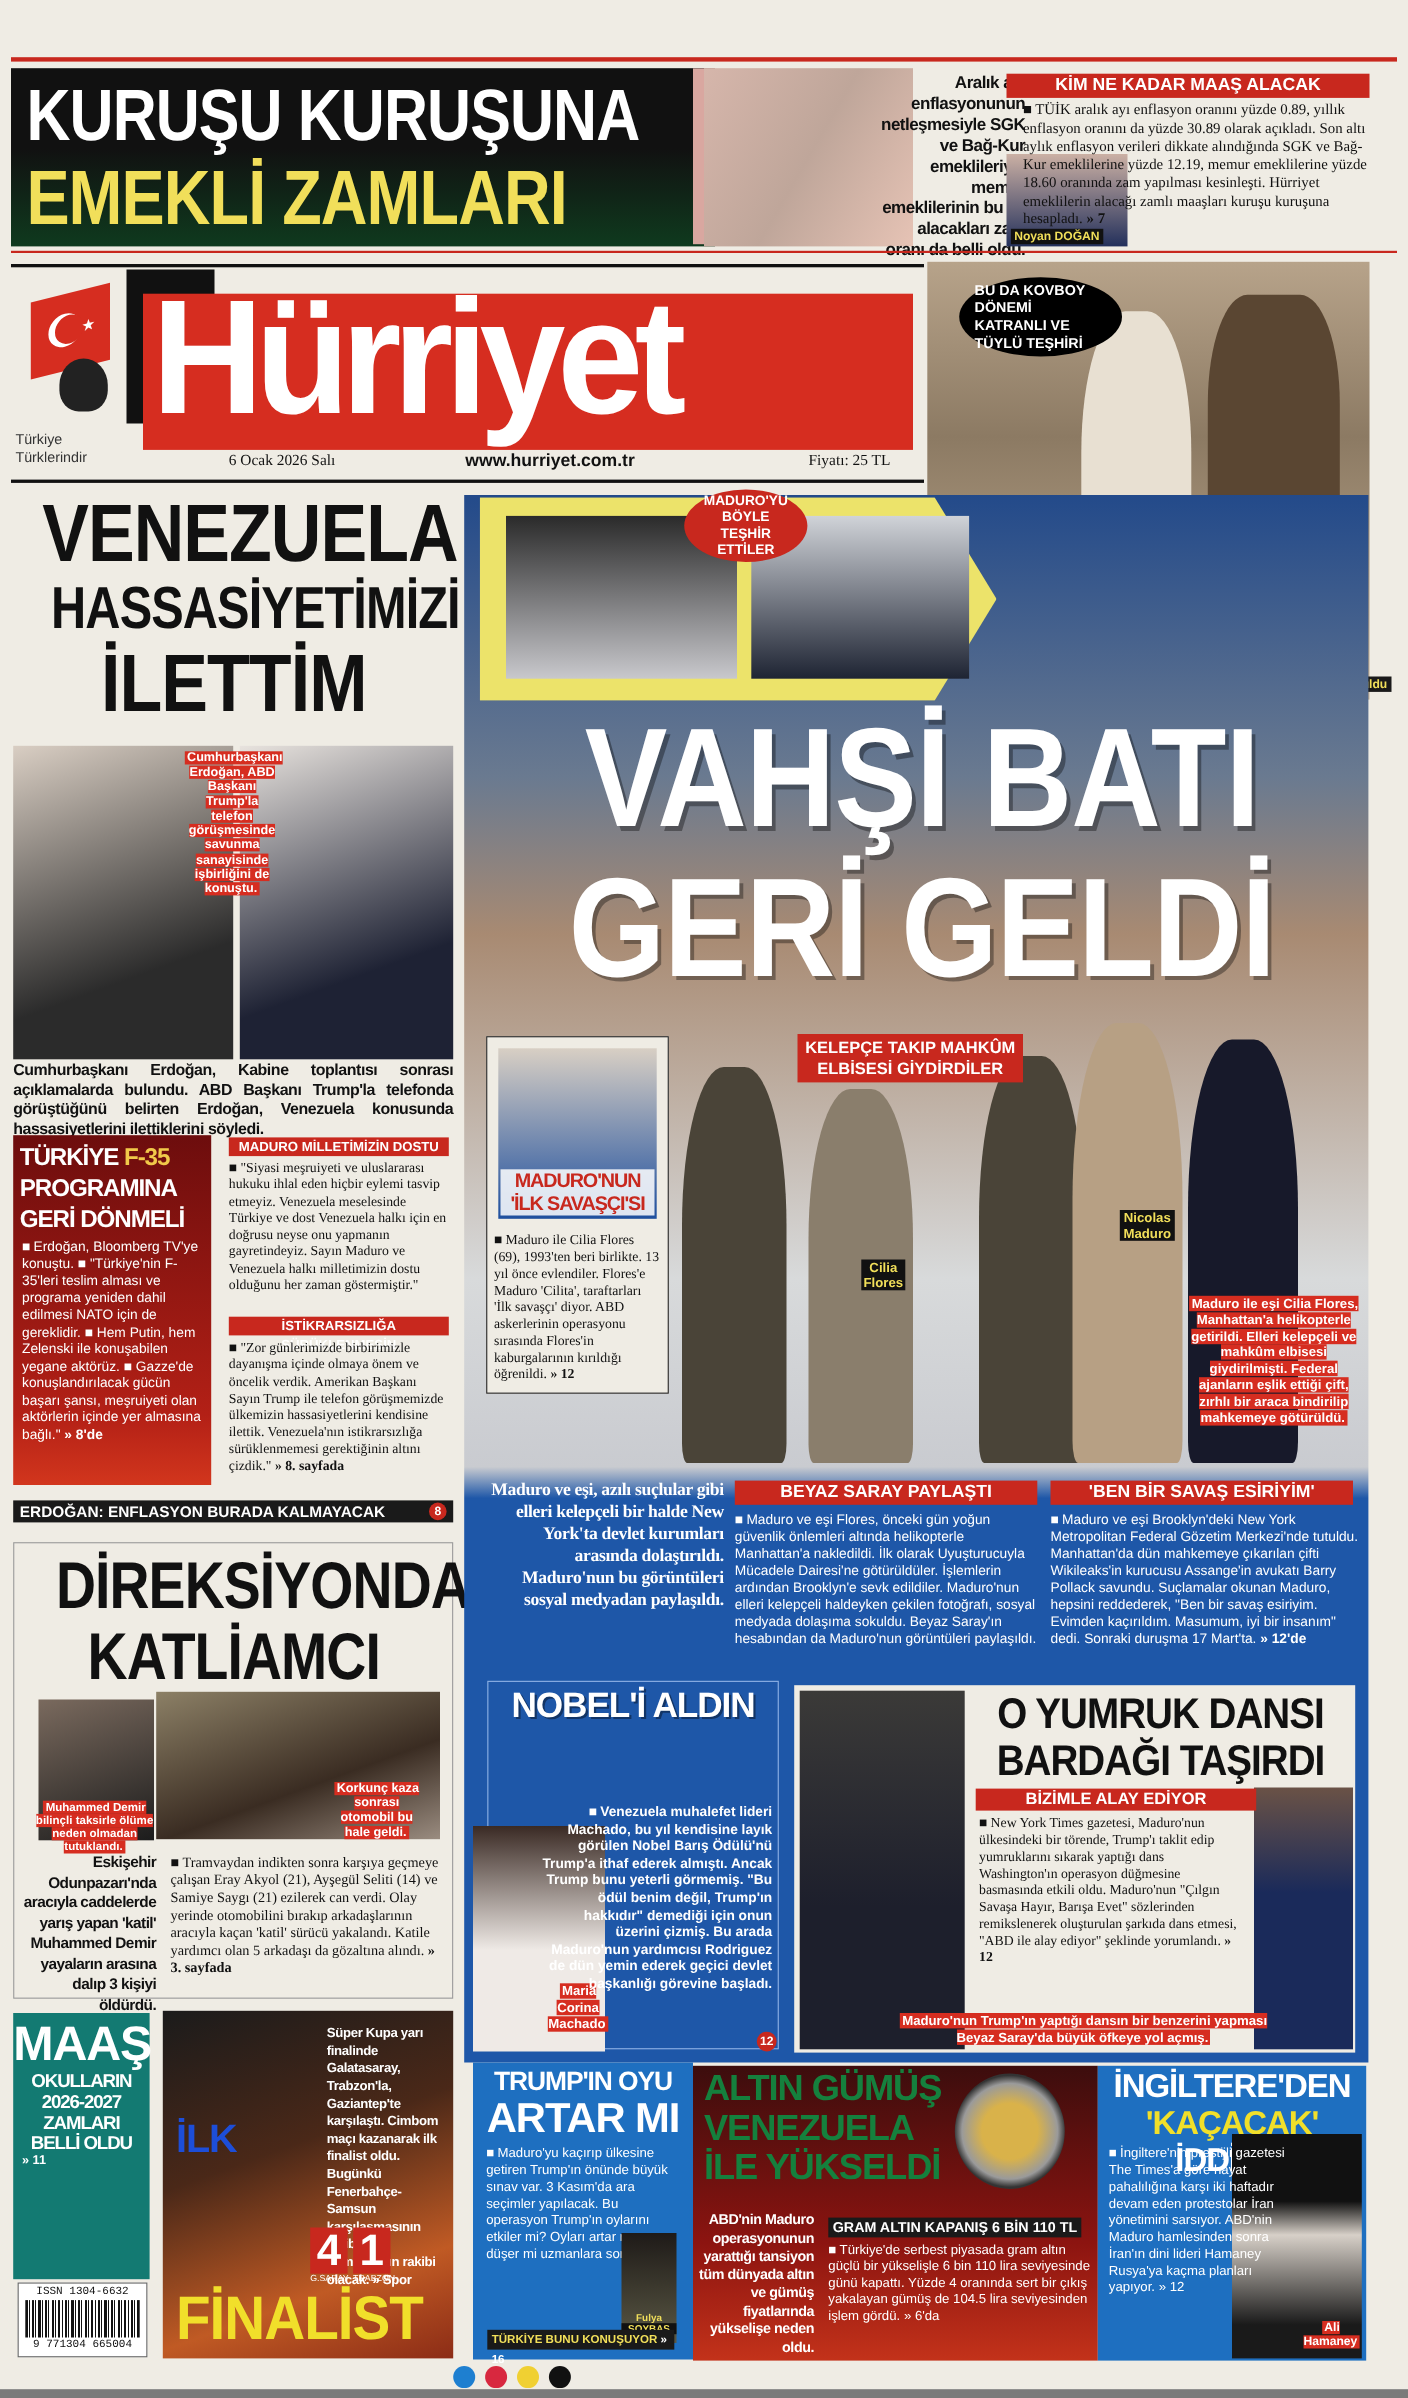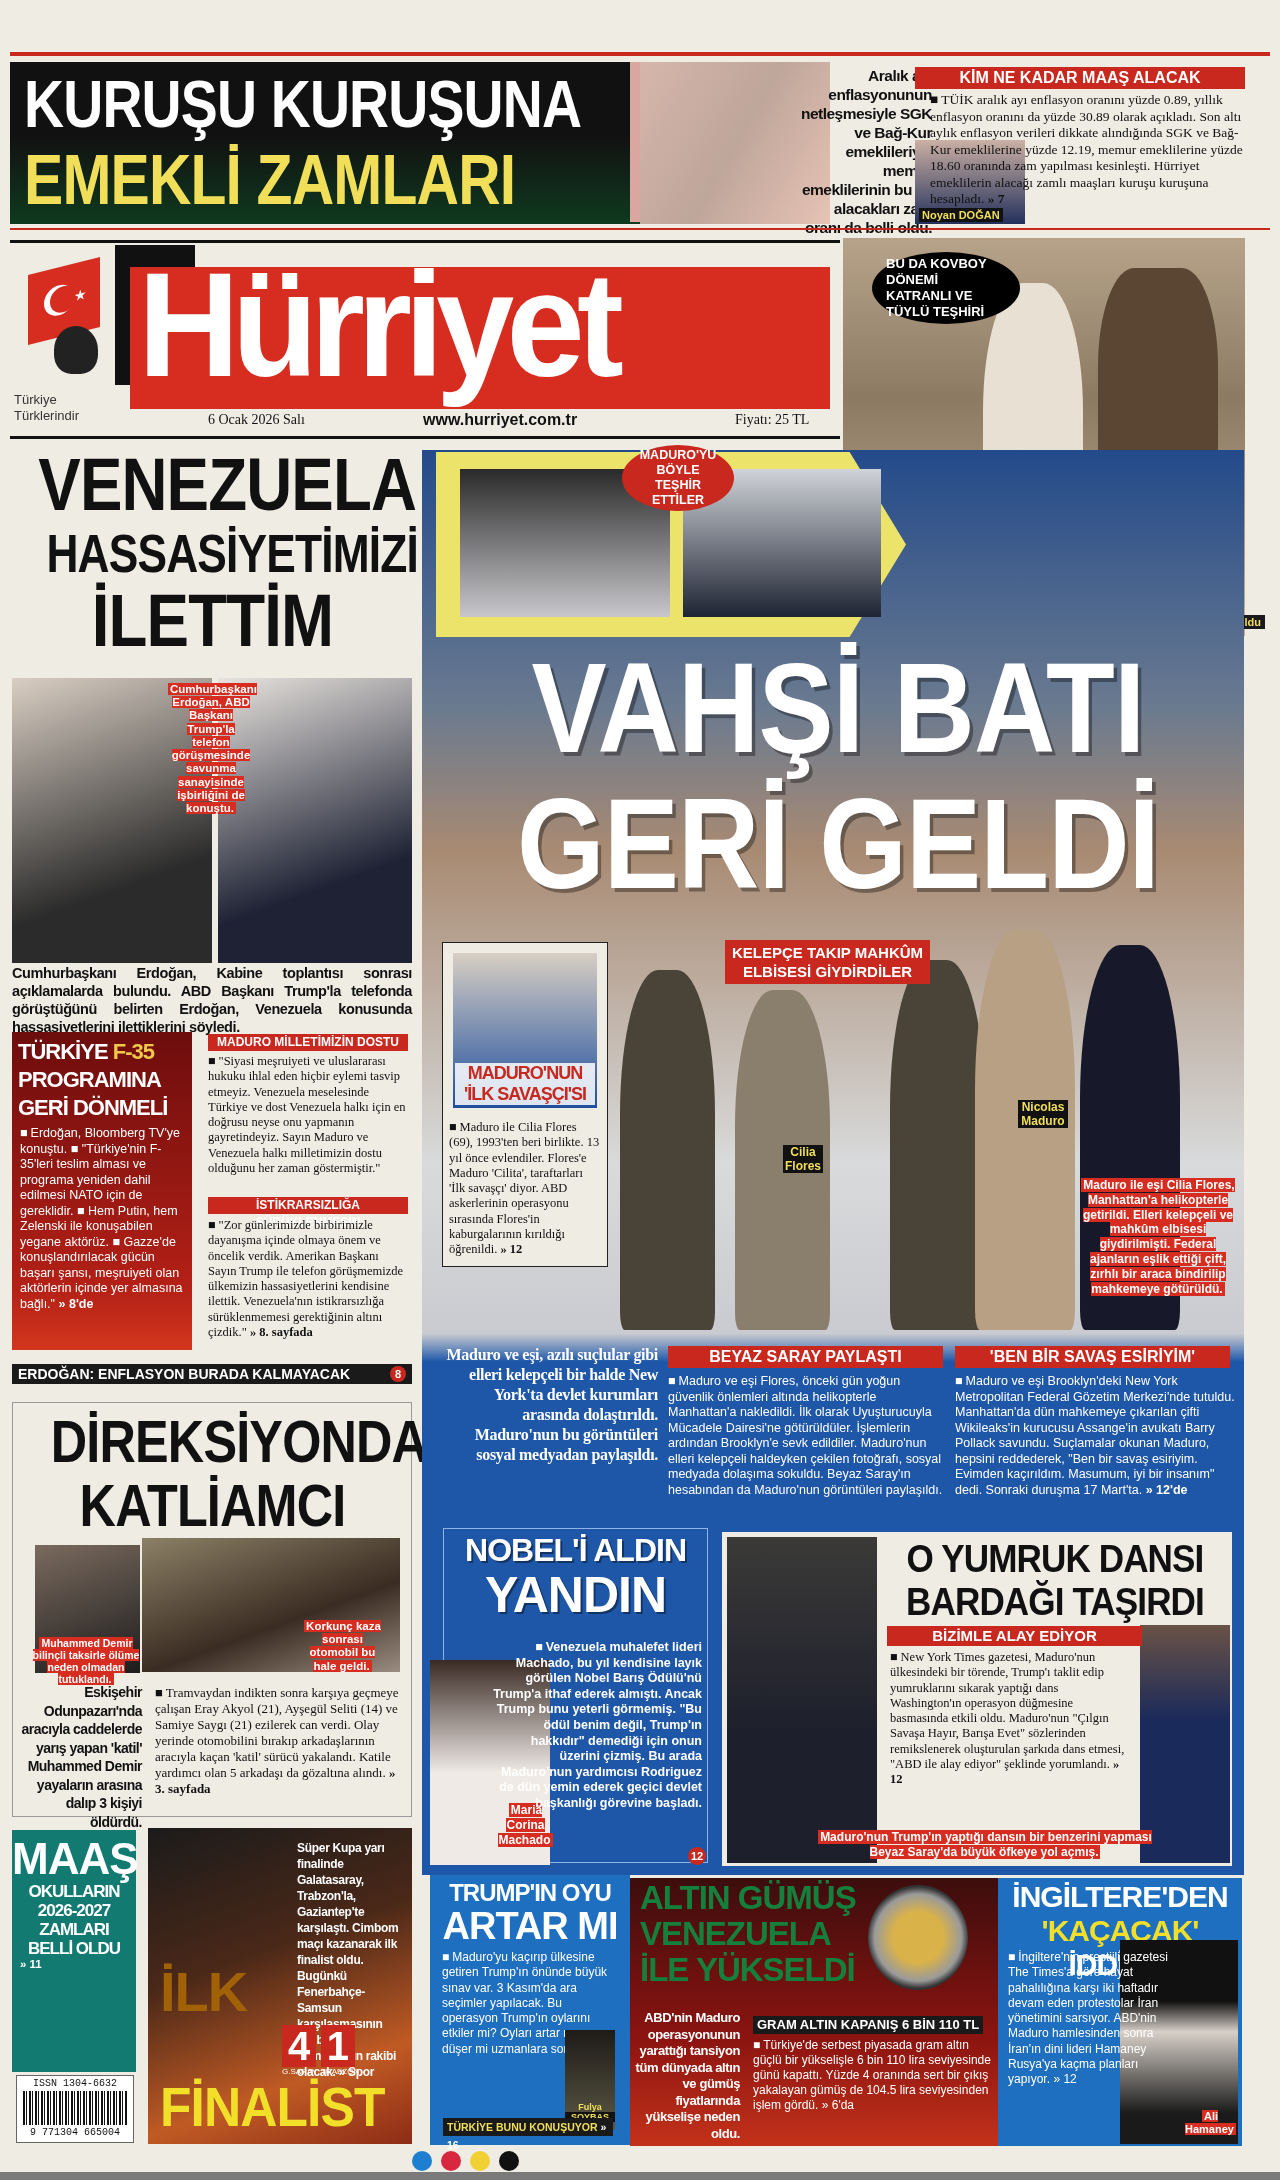--- a/index.html
+++ b/index.html
@@ -134,21 +134,21 @@
   <div style="padding-top:2px">ISSN 1304-6632</div>
   <div style="height:34px;margin:2px 6px;background:repeating-linear-gradient(90deg,#111 0 2px,#fff 2px 3px,#111 3px 4px,#fff 4px 6px)"></div>
   <div>9 771304 665004</div>
 </div>
 
 <div class="abs photo" style="left:148px;top:1828px;width:264px;height:316px;background:linear-gradient(160deg,#1b1b1b 0%,#4a2818 40%,#c05a24 75%,#8c2c16)"></div>
 <div class="abs" style="left:297px;top:1840px;width:112px;color:#fff;font-size:12px;line-height:16px;font-weight:700;letter-spacing:-.3px">
   <span>Süper Kupa yarı finalinde Galatasaray, Trabzon'la, Gaziantep'te karşılaştı. Cimbom maçı kazanarak ilk finalist oldu. Bugünkü Fenerbahçe-Samsun karşılaşmasının galibi sarı-kırmızılıların rakibi olacak.</span>
   <span>» Spor</span>
 </div>
-<div class="abs cond" style="left:160px;top:1964px;font-size:56px;color:#a16207;line-height:56px">İLK</div>
+<div class="abs cond" style="left:160px;top:1916px;font-size:36px;color:#1d4ed8;line-height:56px">İLK</div>
 <div class="abs" style="left:282px;top:2025px;display:flex;gap:4px">
   <div style="text-align:center">
       <div style="background:#c8281e;color:#fff;font-size:40px;font-weight:700;width:34px;line-height:42px">4</div>
       <div style="font-size:8px;color:#fff">G.SARAY</div>
     </div>
   <div style="text-align:center">
       <div style="background:#c8281e;color:#fff;font-size:40px;font-weight:700;width:34px;line-height:42px">1</div>
       <div style="font-size:8px;color:#fff">TRABZON</div>
     </div>
 </div>
@@ -194,21 +194,20 @@
 <div class="abs bullet" style="left:668px;top:1374px;width:278px;color:#fff;font-size:12.5px;line-height:15.5px">Maduro ve eşi Flores, önceki gün yoğun güvenlik önlemleri altında helikopterle Manhattan'a nakledildi. İlk olarak Uyuşturucuyla Mücadele Dairesi'ne götürüldüler. İşlemlerin ardından Brooklyn'e sevk edildiler. Maduro'nun elleri kelepçeli haldeyken çekilen fotoğrafı, sosyal medyada dolaşıma sokuldu. Beyaz Saray'ın hesabından da Maduro'nun görüntüleri paylaşıldı.</div>
 <div class="abs redlbl" style="left:955px;top:1346px;width:275px;height:22px;font-size:16px;line-height:22px;text-align:center">'BEN BİR SAVAŞ ESİRİYİM'</div>
 <div class="abs" style="left:955px;top:1374px;width:280px;color:#fff;font-size:12.5px;line-height:15.5px">
   <span class="bullet">Maduro ve eşi Brooklyn'deki New York Metropolitan Federal Gözetim Merkezi'nde tutuldu. Manhattan'da dün mahkemeye çıkarılan çifti Wikileaks'in kurucusu Assange'in avukatı Barry Pollack savundu. Suçlamalar okunan Maduro, hepsini reddederek, "Ben bir savaş esiriyim. Evimden kaçırıldım. Masumum, iyi bir insanım" dedi. Sonraki duruşma 17 Mart'ta.</span>
   <b>» 12'de</b>
 </div>
 
 <div class="abs" style="left:443px;top:1528px;width:265px;height:335px;border:1px solid #8fb3e6"></div>
 <div class="abs cond" style="left:443px;top:1532px;width:265px;text-align:center;color:#fff;text-shadow:2px 2px 0 rgba(0,0,0,.4)">
   <div style="font-size:32px;line-height:36px">NOBEL'İ ALDIN</div>
-  <div style="font-size:50px;line-height:54px">YANDIN</div>
 </div>
 <div class="abs photo" style="left:430px;top:1660px;width:120px;height:205px;background:linear-gradient(180deg,#3a2a24,#efeae6 55%)"></div>
 <div class="abs" style="left:498px;top:1803px;width:55px;text-align:center;font-size:12px">
   <span class="caption-red">Maria Corina Machado</span>
 </div>
 <div class="abs bullet" style="left:488px;top:1640px;width:214px;color:#fff;font-size:12.5px;line-height:15.6px;font-weight:700;text-align:right">Venezuela muhalefet lideri Machado, bu yıl kendisine layık görülen Nobel Barış Ödülü'nü Trump'a ithaf ederek almıştı. Ancak Trump bunu yeterli görmemiş. "Bu ödül benim değil, Trump'ın hakkıdır" demediği için onun üzerini çizmiş. Bu arada Maduro'nun yardımcısı Rodriguez de dün yemin ederek geçici devlet başkanlığı görevine başladı.</div>
 <div class="abs" style="left:688px;top:1847px;width:18px;height:18px;border-radius:50%;background:#c8281e;color:#fff;font-size:11px;font-weight:700;text-align:center;line-height:18px">12</div>
 
 <div class="abs" style="left:722px;top:1532px;width:510px;height:334px;background:#efece4"></div>
 <div class="abs photo" style="left:727px;top:1537px;width:150px;height:326px;background:linear-gradient(180deg,#3b3a38,#1d1f2c 60%)"></div>

